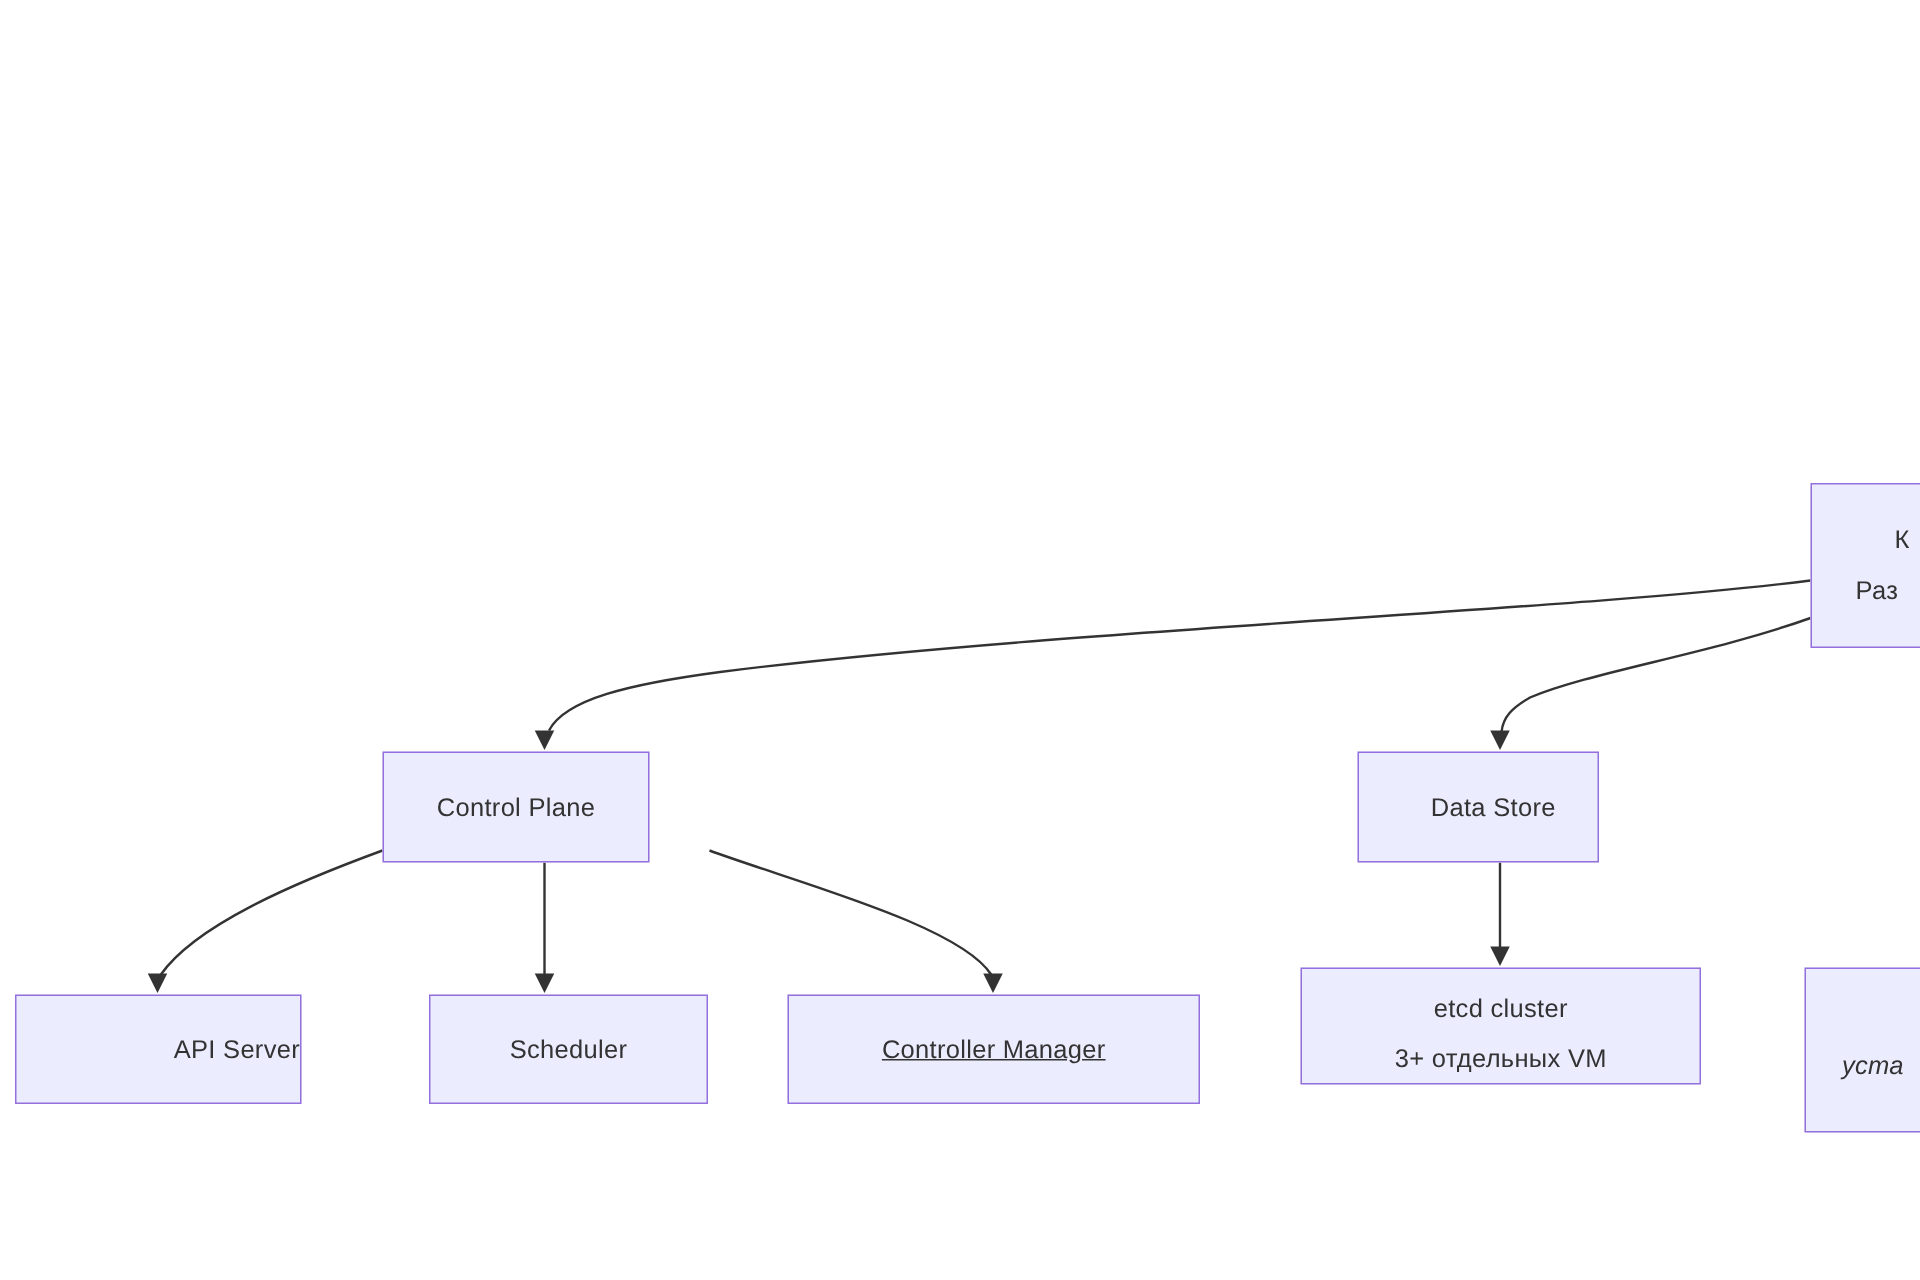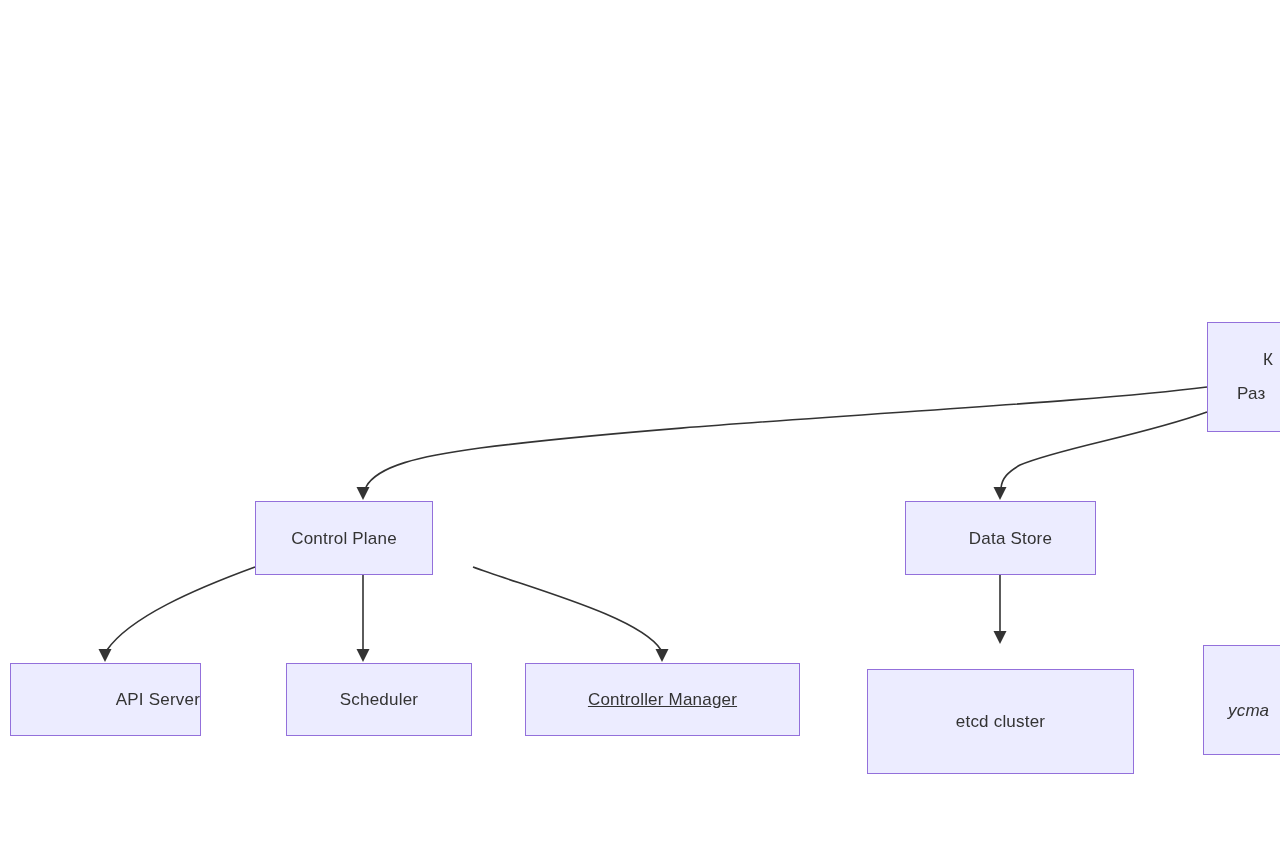--- a/index.html
+++ b/index.html
@@ -41,25 +41,25 @@
   }
   .node.partial .frag {
     position: absolute;
     white-space: nowrap;
     line-height: 17px;
   }
 
   
   #node-top-right        { left: 1207px; top: 322px; width: 150px; height: 110px; }
   #node-control-plane    { left: 255px;  top: 501px; width: 178px; height: 74px;  }
-  #node-data-store       { left: 905px;  top: 501px; width: 191px; height: 74px; padding-left: 20px;  }
+  #node-data-store       { left: 905px;  top: 501px; width: 161px; height: 74px; padding-left: 20px;  }
   #node-api-server       { left: 10px;   top: 663px; width: 191px; height: 73px; align-items: flex-end;  }
   #node-scheduler        { left: 270px;  top: 663px; width: 186px; height: 73px; margin-left: 16px;  }
   #node-controller-mgr   { left: 525px;  top: 663px; width: 275px; height: 73px; text-decoration: underline;  }
-  #node-etcd-cluster     { left: 867px;  top: 669px; width: 267px; height: 105px; }
+  #node-etcd-cluster     { left: 867px;  top: 645px; width: 267px; height: 78px; justify-content: flex-end; }
   #node-bottom-right     { left: 1203px; top: 645px; width: 150px; height: 110px; }
 
   #node-top-right .frag-line1 { left: 55px; top: 28px; }
   #node-top-right .frag-line2 { left: 29px; top: 62px; }
   #node-bottom-right .frag-line2 { left: 24px; top: 56px; font-style: italic; }
 </style>
 </head>
 <body>
 
 <svg id="edge-layer" viewBox="0 0 1280 853" xmlns="http://www.w3.org/2000/svg">
@@ -101,17 +101,18 @@
 <div class="node" id="node-scheduler">
   <span>Scheduler</span>
 </div>
 
 <div class="node" id="node-controller-mgr">
   <span>Controller Manager</span>
 </div>
 
 <div class="node" id="node-etcd-cluster">
   <span>etcd cluster</span>
+  <span>3+ отдельных VM</span>
 </div>
 
 <div class="node partial" id="node-bottom-right">
   <span class="frag frag-line2">уста</span>
 </div>
 
 </body></html>

